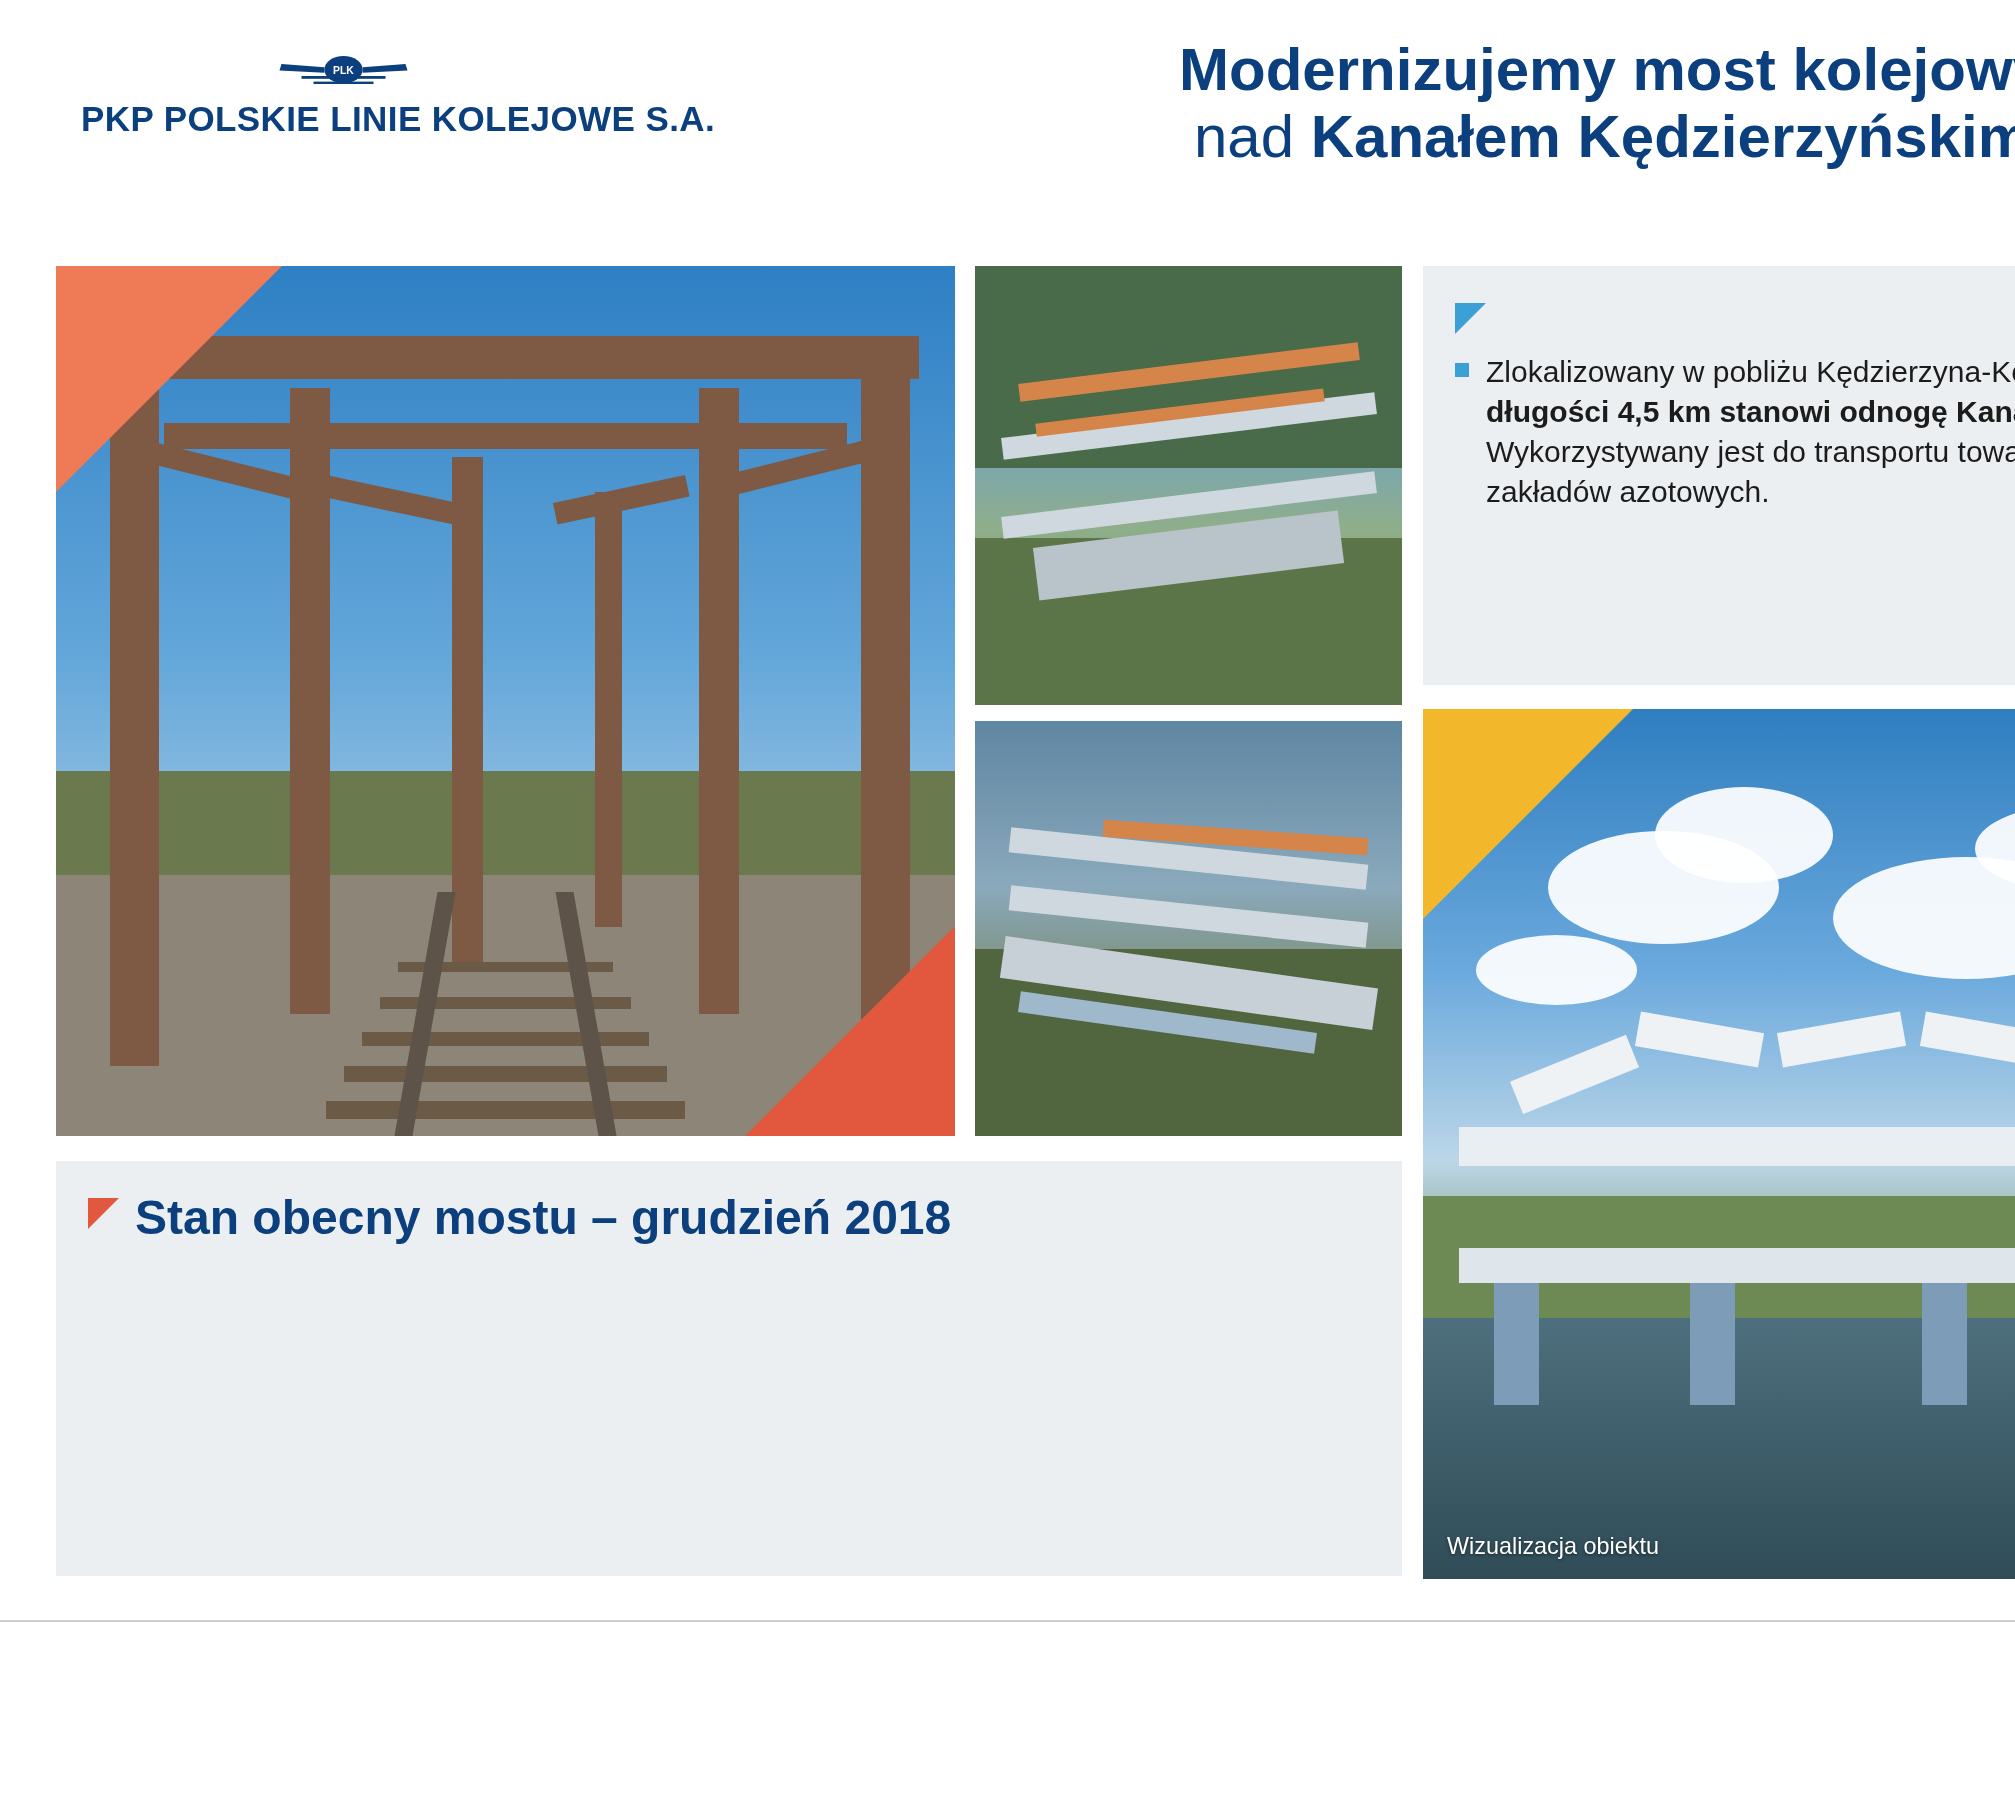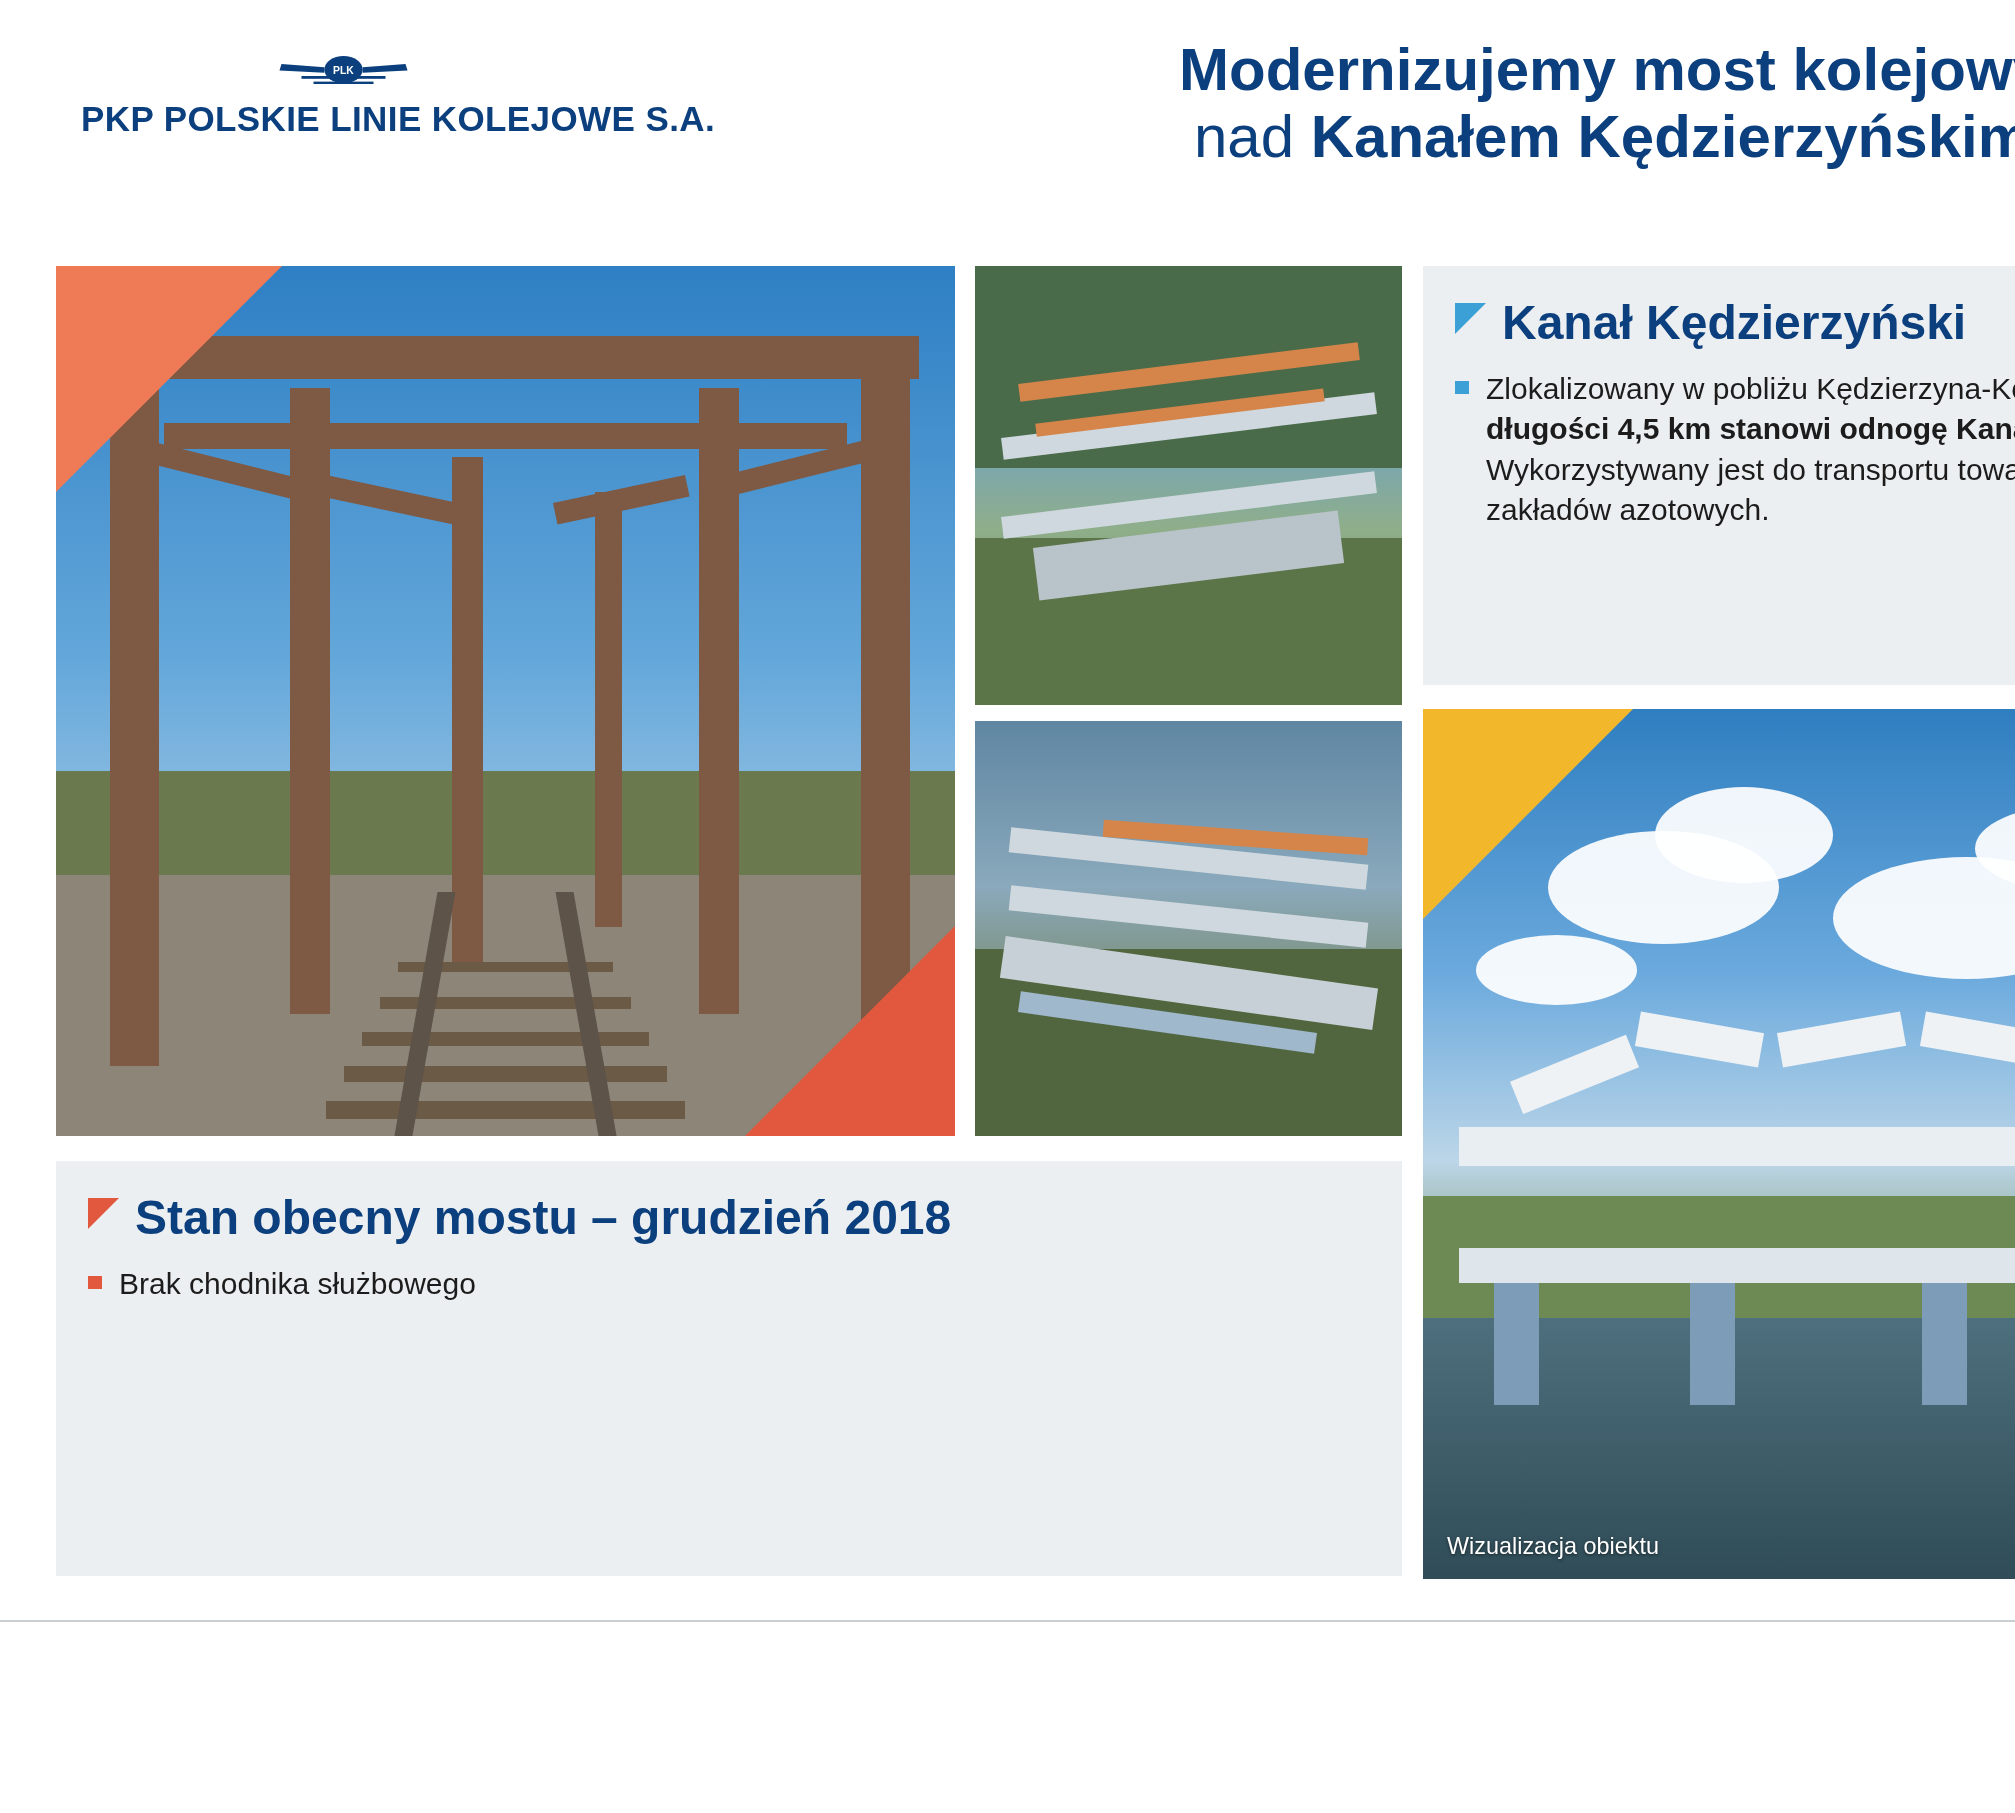--- a/index.html
+++ b/index.html
@@ -247,36 +247,34 @@
     <div class="blue-beam" style="left:56%; top:66%; width:5%; height:14%; background:#7d9cb8;"></div>
 
     <div class="corner-tri" id="tri-vis"></div>
 
     <div class="photo-caption">Wizualizacja obiektu</div>
   </div>
 
   <div class="card card-pad" id="card-kanal">
     <div class="card-head">
       <div class="head-tri tri-blue"></div>
-      <div class="card-title">Kanał Kędzierzyński</div>
     </div>
     <ul class="bullets bul-blue">
       <li>
         <span>Zlokalizowany w pobliżu Kędzierzyna-Koźla </span><b>szlak wodny o długości 4,5 km stanowi odnogę Kanału Gliwickiego.</b><span> Wykorzystywany jest do transportu towarów z pobliskich zakładów azotowych.</span>
       </li>
     </ul>
   </div>
 
   <div class="card card-pad" id="card-stan-obecny">
     <div class="card-head">
       <div class="head-tri tri-red"></div>
       <div class="card-title">Stan obecny mostu – grudzień 2018</div>
     </div>
     <ul class="bullets bul-red">
-      <li><span>Brak chodnika służbowego</span></li>
     </ul>
   </div>
 
   <div class="footer-rule"></div>
   <div class="footer">
 
     
 
     
 

